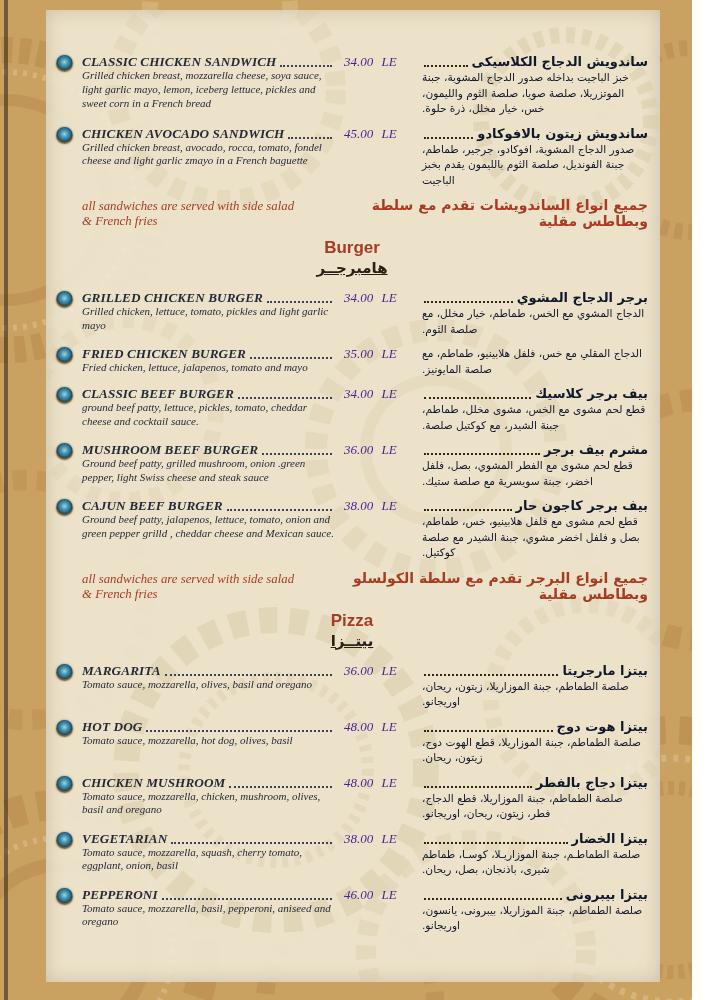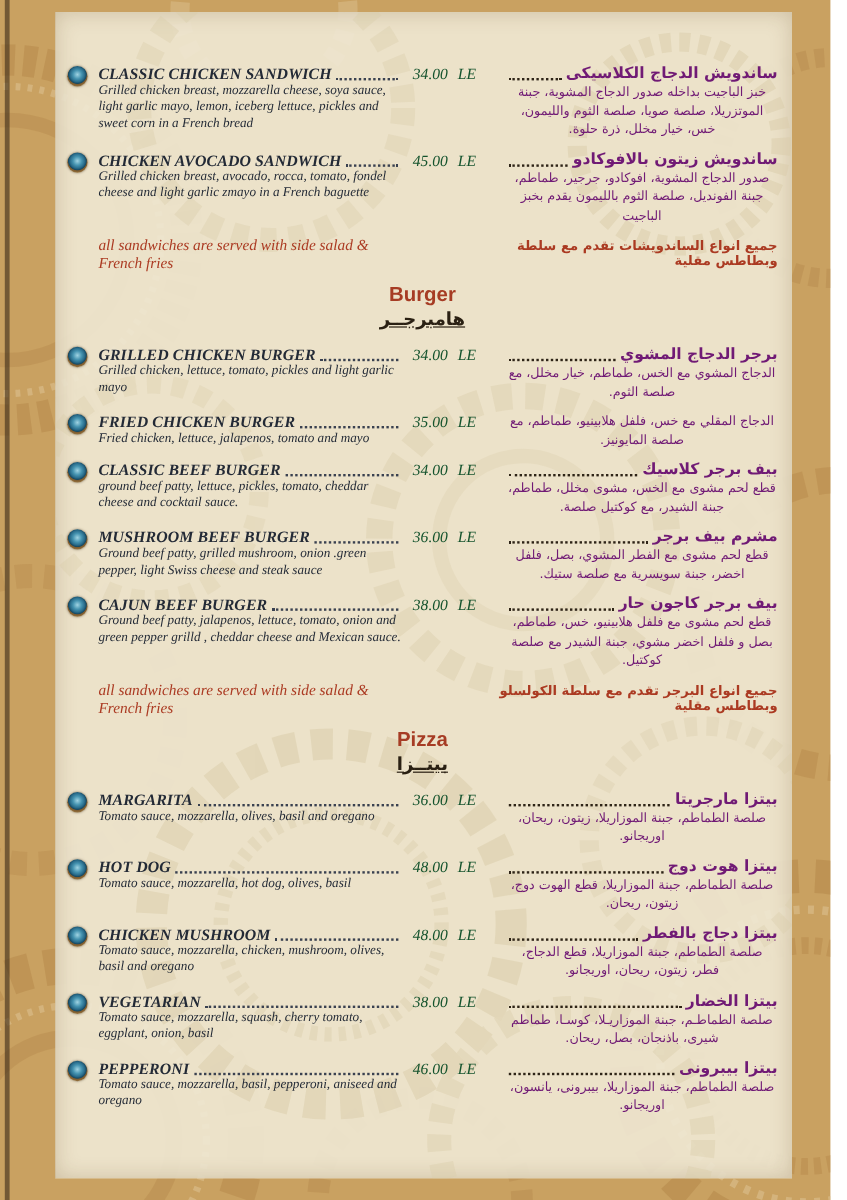--- a/index.html
+++ b/index.html
@@ -25,39 +25,39 @@
     background: radial-gradient(circle at 50% 42%, #9fd3e2 0%, #4593b0 28%, #2a6d8c 46%, #174a63 57%, #7c5a2e 62%, #93703c 74%, #4f3517 92%, #3a2610 100%);
     box-shadow:0 0 2px rgba(40,25,5,.6); }
   .en { padding-right:10px; color:#232a36; }
   .en-title-row { display:flex; align-items:flex-end; }
   .en-title { font-weight:bold; font-style:italic; font-size:13.2px;
     line-height:15px; letter-spacing:.1px; white-space:nowrap; }
   .leader { flex:1; border-bottom:2px dotted #3a4150;
     margin:0 2px 2px 4px; min-width:8px; }
   .en-desc { font-style:italic; font-size:11px; line-height:13.8px; }
   .price { font-style:italic; font-size:13px; line-height:16px;
-    color:#14532d; white-space:nowrap; word-spacing:5px; }
-  .ar { direction:rtl; text-align:center; color:#701a75; }
+    color:#4c1d95; white-space:nowrap; word-spacing:5px; }
+  .ar { direction:rtl; text-align:left; color:#0f172a; }
   .ar-title-row { display:flex; align-items:flex-end; }
   .ar-title { font-family:"DejaVu Sans", sans-serif; font-weight:bold;
     font-size:13px; line-height:16px; white-space:nowrap; }
   .ar-leader { border-bottom:2px dotted #2e2417; margin:0 4px 3px 2px; }
   .ar-desc { font-family:"DejaVu Sans", sans-serif; font-size:10.6px; line-height:15.5px; }
 
   .sec { text-align:center; margin:4px 0 12px; }
   .sec-en { font-family:"Liberation Sans", sans-serif; font-weight:bold;
     font-size:17px; line-height:22px; color:#a63c24; }
   .sec-ar { font-family:"DejaVu Sans", sans-serif; font-weight:bold;
     font-size:15px; line-height:19px; color:#2a2013;text-decoration:underline; }
 
   .note-row { display:flex; justify-content:space-between; align-items:baseline;
     margin:2px 0 8px;gap:44px; }
   .note-en { font-style:italic; color:#ab3a22; font-size:12.8px; padding-left:26px; }
   .note-ar { font-family:"DejaVu Sans", sans-serif; direction:rtl; color:#ab3a22;
-    font-size:11px; font-weight:bold; }
+    font-size:14px; font-weight:bold; }
 </style>
 </head>
 <body>
 
 <div class="page">
 
   <svg class="decor" width="706" height="1000" viewBox="0 0 706 1000" aria-hidden="true">
     <g fill="none" stroke="#b5884a">
       <circle cx="6" cy="200" r="150" stroke-width="26" stroke-dasharray="11 7" opacity=".5"></circle>
       <circle cx="6" cy="200" r="100" stroke-width="12" opacity=".4"></circle>

